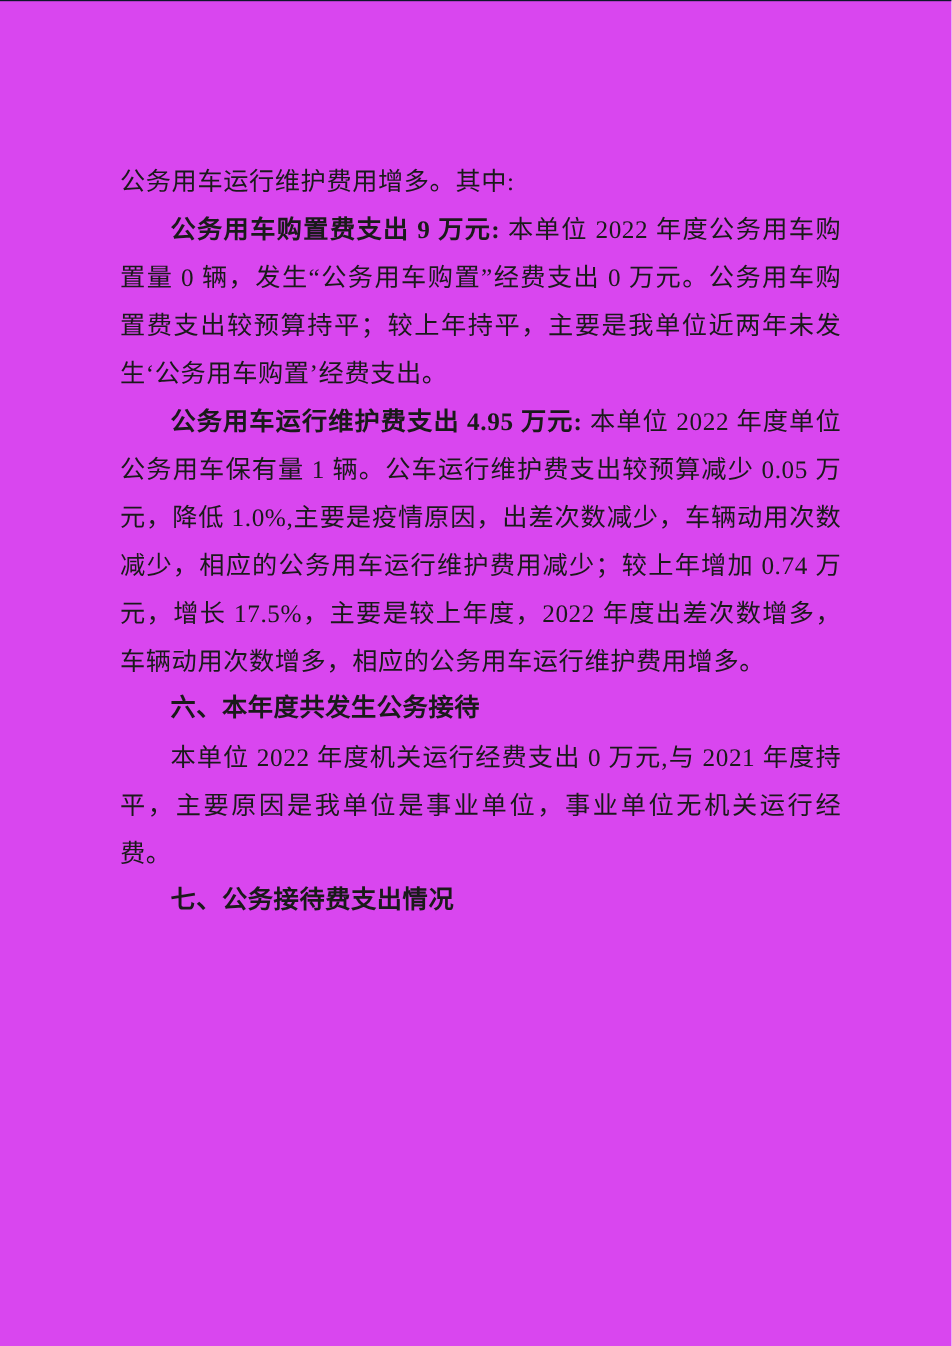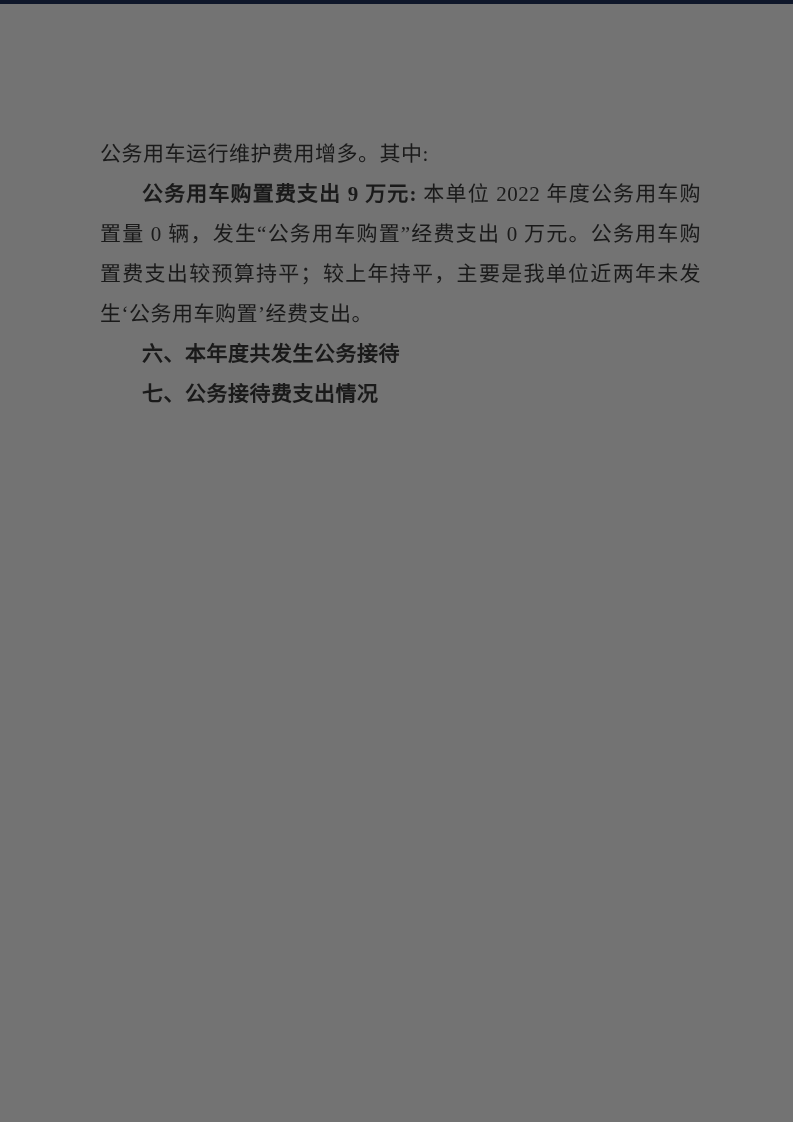--- a/index.html
+++ b/index.html
@@ -4,23 +4,23 @@
 <style>
   html, body {
     margin: 0;
     padding: 0;
     background: #ffffff;
   }
   .page {
     position: relative;
     width: 793px;
     height: 1122px;
-    background: #737373;
+    background: #d946ef;
     overflow: hidden;
-    border-top: 4px solid #0f172a;
+    border-top: 1px solid #0f172a;
     box-sizing: border-box;
   }
   .content {
     position: absolute;
     left: 100px;
     top: 130px;
     width: 601px;
     color: #1a1a1a;
     font-family: "Liberation Serif", "DejaVu Serif", serif;
     font-size: 21px;
@@ -53,22 +53,24 @@
 </head>
 <body>
 
 <div class="page">
   <div class="content">
 
     <p class="para-cont"><span class="seg-regular">公务用车运行维护费用增多。其中:</span></p>
 
     <p class="para-indent"><span class="seg-bold">公务用车购置费支出 9 万元:</span><span class="seg-regular"> 本单位 2022 年度公务用车购置量 0 辆，发生“公务用车购置”经费支出 0 万元。公务用车购置费支出较预算持平；较上年持平，主要是我单位近两年未发生‘公务用车购置’经费支出。</span></p>
 
+    <p class="para-indent"><span class="seg-bold">公务用车运行维护费支出 4.95 万元:</span><span class="seg-regular"> 本单位 2022 年度单位公务用车保有量 1 辆。公车运行维护费支出较预算减少 0.05 万元，降低 1.0%,主要是疫情原因，出差次数减少，车辆动用次数减少，相应的公务用车运行维护费用减少；较上年增加 0.74 万元，增长 17.5%，主要是较上年度，2022 年度出差次数增多，车辆动用次数增多，相应的公务用车运行维护费用增多。</span></p>
 
 
     <p class="heading"><span>六、本年度共发生公务接待</span></p>
 
+    <p class="para-indent"><span class="seg-regular">本单位 2022 年度机关运行经费支出 0 万元,与 2021 年度持平，主要原因是我单位是事业单位，事业单位无机关运行经费。</span></p>
 
     <p class="heading"><span>七、公务接待费支出情况</span></p>
 
 
   </div>
 </div>
 
 </body></html>

